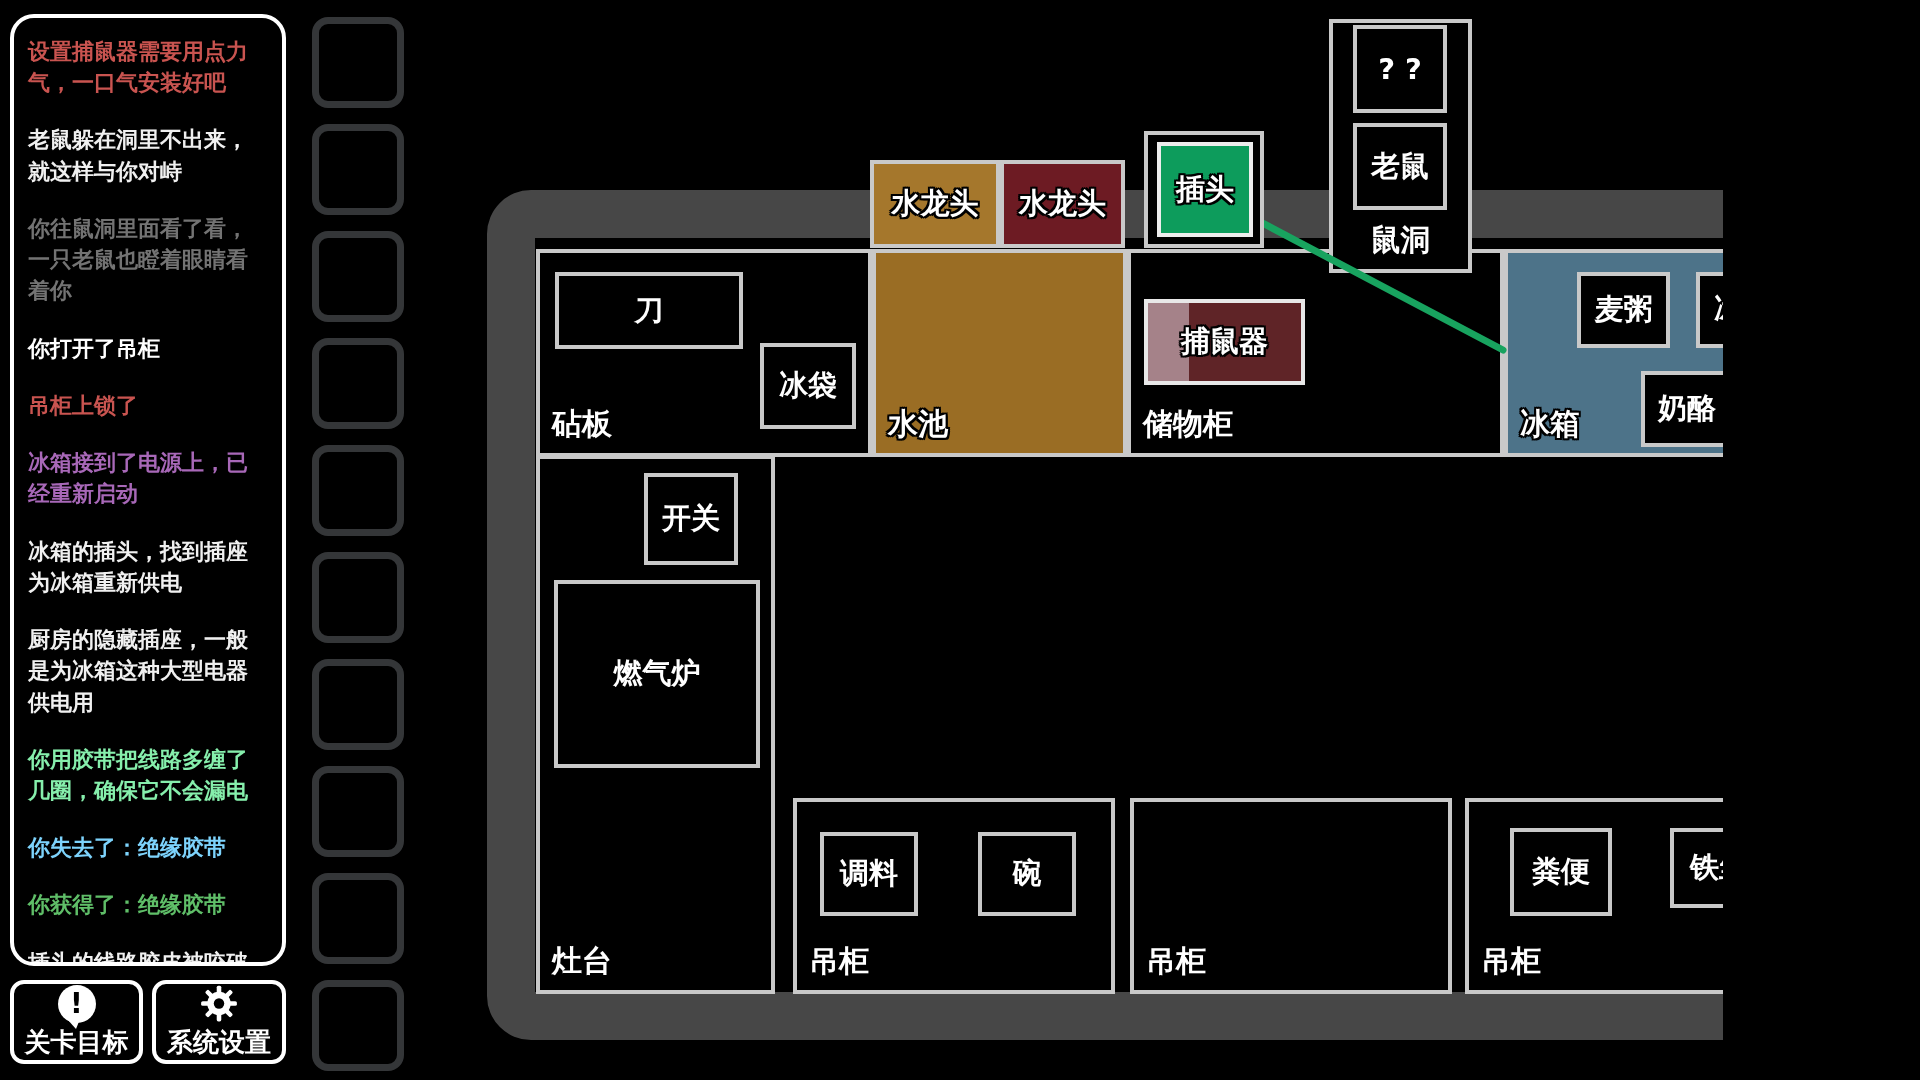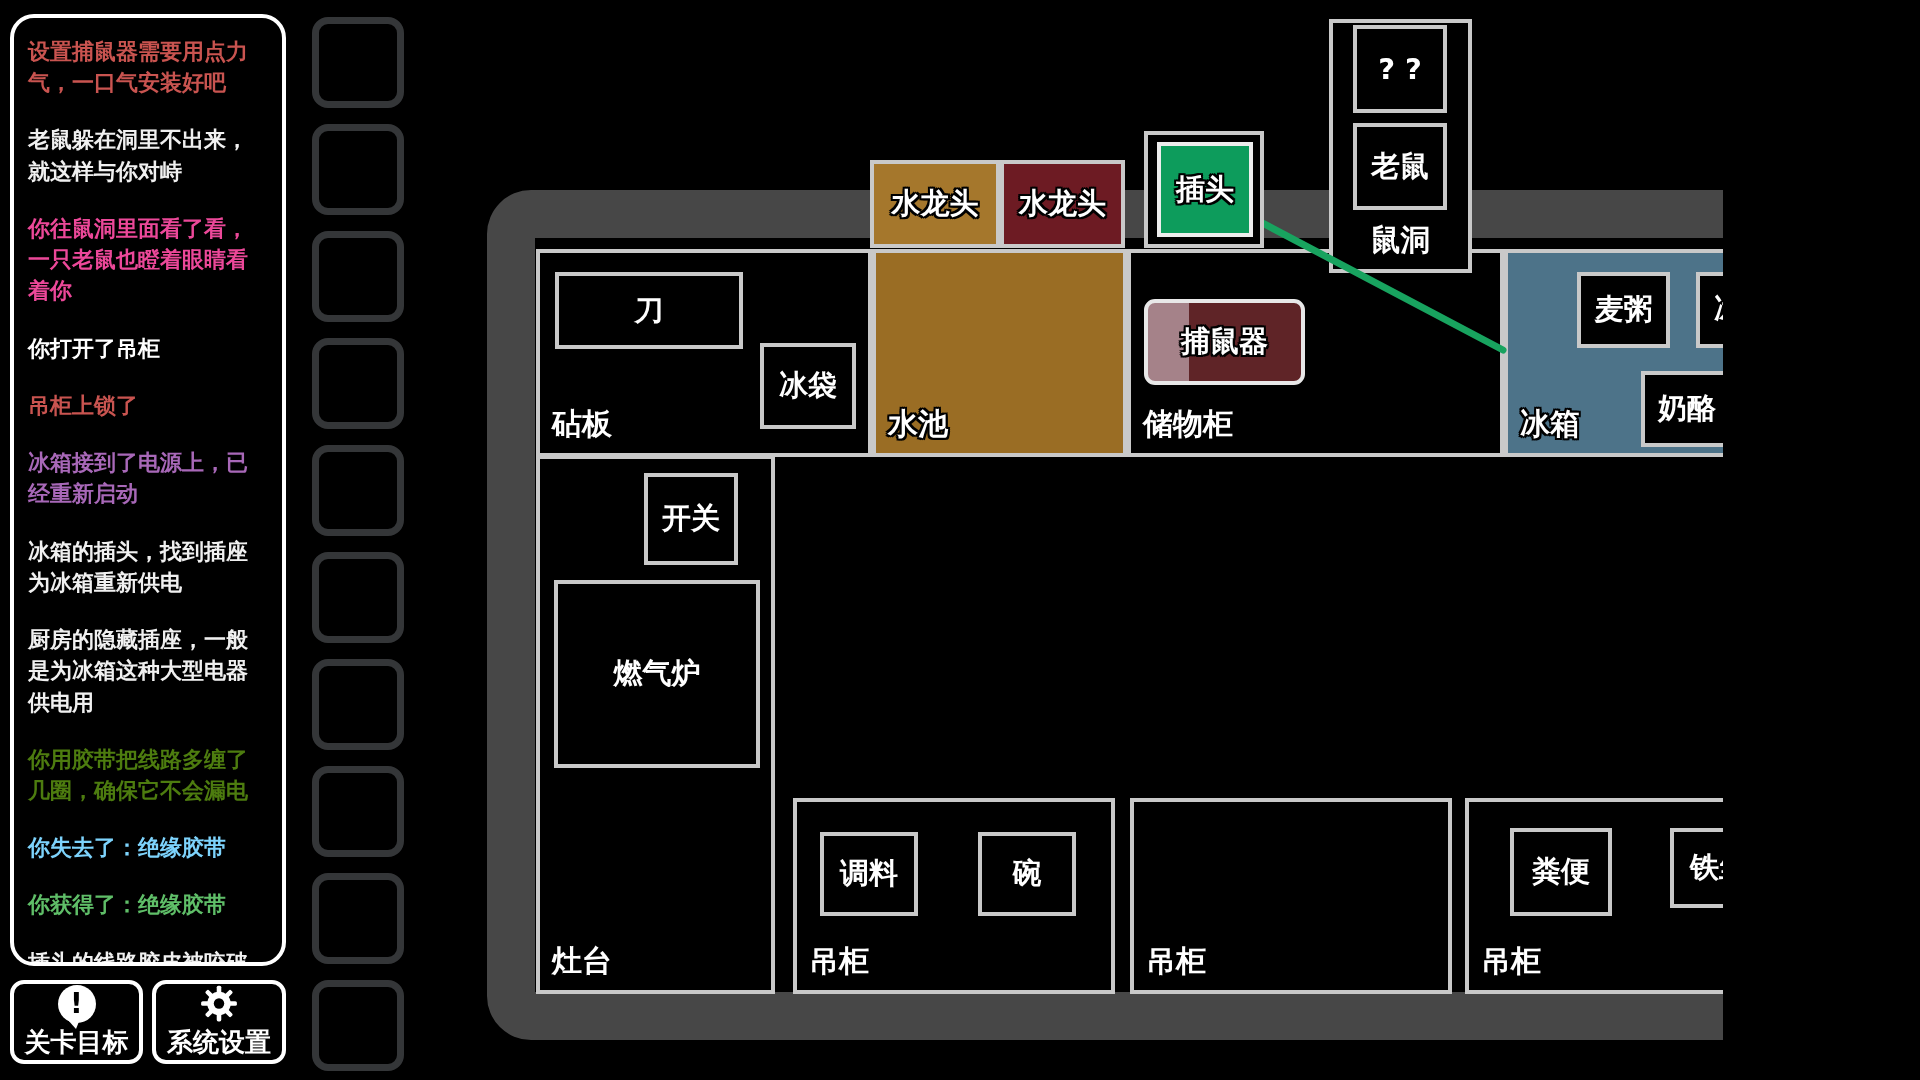--- a/index.html
+++ b/index.html
@@ -28,40 +28,40 @@
                  box-sizing:border-box;border:48px solid #474747;border-radius:44px;background:#000;}
   .zone{position:absolute;box-sizing:border-box;border:4px solid #c9c9c9;background:#000;}
   .zone-label{position:absolute;left:12px;bottom:8px;font-size:30px;color:#fff;
               text-shadow:2px 0 0 #000,-2px 0 0 #000,0 2px 0 #000,0 -2px 0 #000,
                           2px 2px 0 #000,-2px -2px 0 #000,2px -2px 0 #000,-2px 2px 0 #000;}
   .item{position:absolute;box-sizing:border-box;border:4px solid #c9c9c9;background:#000;
         display:flex;align-items:center;justify-content:center;font-size:29px;color:#fff;
         text-shadow:2px 0 0 #000,-2px 0 0 #000,0 2px 0 #000,0 -2px 0 #000,
                     2px 2px 0 #000,-2px -2px 0 #000,2px -2px 0 #000,-2px 2px 0 #000;}
   .centered-label{left:0;right:0;text-align:center;}
-  #mousetrap{background:linear-gradient(90deg,#a58289 0 27%,#5f2427 27%);border-radius:11px;}
+  #mousetrap{background:linear-gradient(90deg,#a58289 0 27%,#5f2427 27%);}
   #door-zone .zone-label{position:static;display:flex;align-items:center;justify-content:center;
                          width:100%;height:100%;}
   #wire-svg{position:absolute;left:0;top:0;width:1920px;height:1080px;pointer-events:none;}
 </style>
 </head>
 <body>
 
 <div id="stage">
 
   <div class="log-panel">
     <div class="log-msg" style="color: rgb(201, 84, 80);">设置捕鼠器需要用点力气，一口气安装好吧</div>
     <div class="log-msg" style="color: rgb(240, 240, 240);">老鼠躲在洞里不出来，就这样与你对峙</div>
-    <div class="log-msg" style="color: #ec4899;">你往鼠洞里面看了看，一只老鼠也瞪着眼睛看着你</div>
+    <div class="log-msg" style="color: #737373;">你往鼠洞里面看了看，一只老鼠也瞪着眼睛看着你</div>
     <div class="log-msg" style="color: #ffffff;">你打开了吊柜</div>
     <div class="log-msg" style="color: rgb(201, 84, 80);">吊柜上锁了</div>
     <div class="log-msg" style="color: rgb(168, 104, 184);">冰箱接到了电源上，已经重新启动</div>
     <div class="log-msg" style="color: rgb(240, 240, 240);">冰箱的插头，找到插座为冰箱重新供电</div>
     <div class="log-msg" style="color: rgb(240, 240, 240);">厨房的隐藏插座，一般是为冰箱这种大型电器供电用</div>
-    <div class="log-msg" style="color: #4d7c0f;">你用胶带把线路多缠了几圈，确保它不会漏电</div>
+    <div class="log-msg" style="color: #86efac;">你用胶带把线路多缠了几圈，确保它不会漏电</div>
     <div class="log-msg" style="color: #7dd3fc;">你失去了：绝缘胶带</div>
     <div class="log-msg" style="color: rgb(95, 190, 104);">你获得了：绝缘胶带</div>
     <div class="log-msg" style="color: rgb(240, 240, 240);">插头的线路胶皮被咬破了，不能在漏电的情况下接通电源</div>
 
   </div>
 
   <div class="menu-btn" style="left:10px;width:133px;">
     <div class="excl-circle">!</div>
     <div class="btn-label">关卡目标</div>
   </div>

